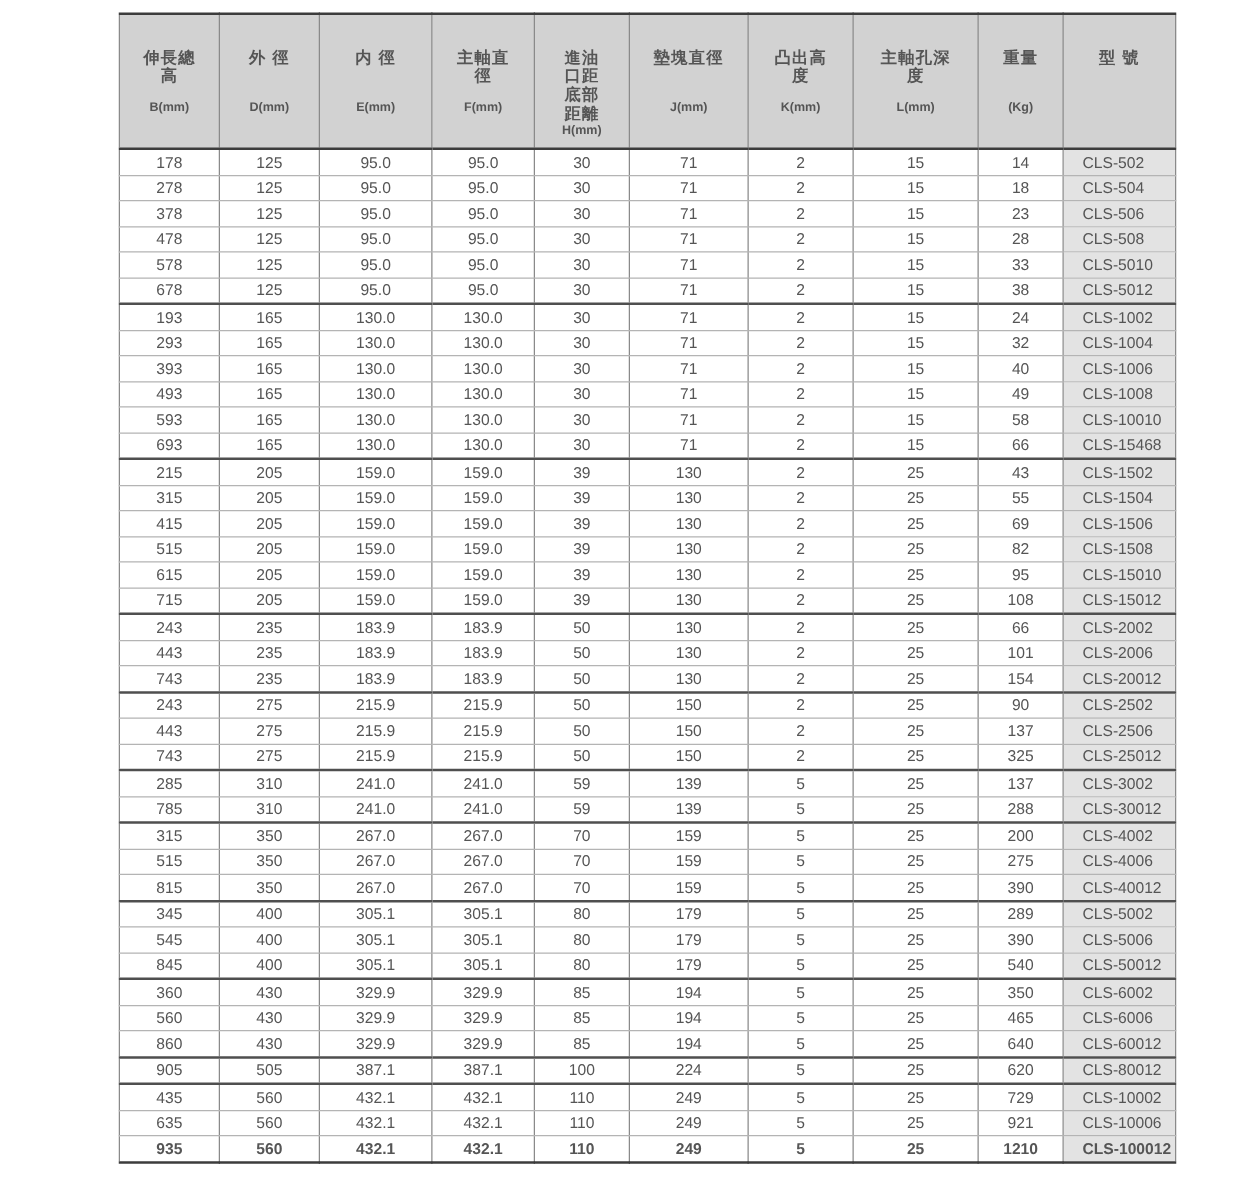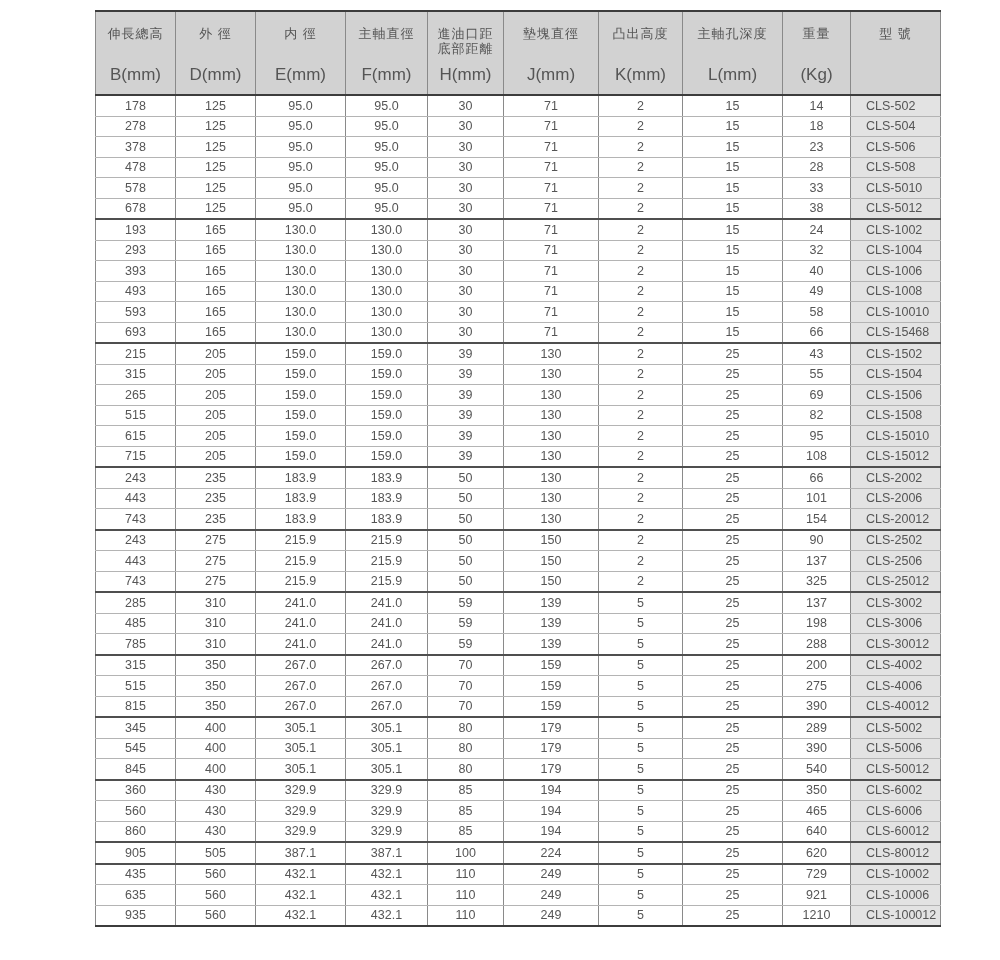--- a/index.html
+++ b/index.html
@@ -28,40 +28,40 @@
     border-bottom: 2px solid var(--border-dark, #3c3c3c);
     border-left: 1px solid var(--border-col, #8a8a8a);
     border-right: 1px solid var(--border-col, #8a8a8a);
   }
   thead th {
     background: var(--header-bg, #d2d2d2);
     border-left: 1px solid var(--border-col, #6f6f6f);
     border-right: 1px solid var(--border-col, #6f6f6f);
     border-bottom: 2px solid var(--border-dark, #3c3c3c);
     height: 76px;
-    padding: 3px;
+    padding: 15px;
     vertical-align: middle;
-    font-weight: normal;
+    font-weight: bold;
     color: var(--text-color, #555555);
   }
   thead th .h-inner {
     display: flex;
     flex-direction: column;
     justify-content: space-between;
     height: 56px;
     padding: 11px 2px 9px 2px;
   }
   .h-name {
     font-size: 13px;
     line-height: 15px;
     white-space: pre-line;
     letter-spacing: 1px;
   }
   .h-code {
-    font-size: 17px;
+    font-size: 10px;
     line-height: 14px;
     letter-spacing: 0;
   }
   tbody td {
     height: 19.5px;
     padding: 0 2px;
     font-size: 12.5px;
     text-align: center;
     color: var(--text-color, #555555);
     border-left: 1px solid var(--border-col, #8a8a8a);
@@ -75,20 +75,21 @@
     background: var(--model-bg, #e3e3e3);
     text-align: left;
     padding-left: 15px;
     color: var(--text-color, #555555);
   }
   tbody tr.group-end td {
     border-bottom: 2px solid var(--border-group, #4a4a4a);
   }
   tbody tr:last-child td {
     border-bottom: none;
+    font-weight: bold;
   }
 </style>
 </head>
 <body>
 
 <div class="page">
   <table class="spec-table">
     <colgroup>
         <col style="width: 80px;">
         <col style="width: 80px;">
@@ -329,21 +330,21 @@
           <td>159.0</td>
           <td>159.0</td>
           <td>39</td>
           <td>130</td>
           <td>2</td>
           <td>25</td>
           <td>55</td>
           <td class="model-cell">CLS-1504</td>
         </tr>
         <tr>
-          <td>265</td>
+          <td>415</td>
           <td>205</td>
           <td>159.0</td>
           <td>159.0</td>
           <td>39</td>
           <td>130</td>
           <td>2</td>
           <td>25</td>
           <td>69</td>
           <td class="model-cell">CLS-1506</td>
         </tr>
@@ -460,32 +461,20 @@
           <td>310</td>
           <td>241.0</td>
           <td>241.0</td>
           <td>59</td>
           <td>139</td>
           <td>5</td>
           <td>25</td>
           <td>137</td>
           <td class="model-cell">CLS-3002</td>
         </tr>
-        <tr>
-          <td>485</td>
-          <td>310</td>
-          <td>241.0</td>
-          <td>241.0</td>
-          <td>59</td>
-          <td>139</td>
-          <td>5</td>
-          <td>25</td>
-          <td>198</td>
-          <td class="model-cell">CLS-3006</td>
-        </tr>
         <tr class="group-end">
           <td>785</td>
           <td>310</td>
           <td>241.0</td>
           <td>241.0</td>
           <td>59</td>
           <td>139</td>
           <td>5</td>
           <td>25</td>
           <td>288</td>

